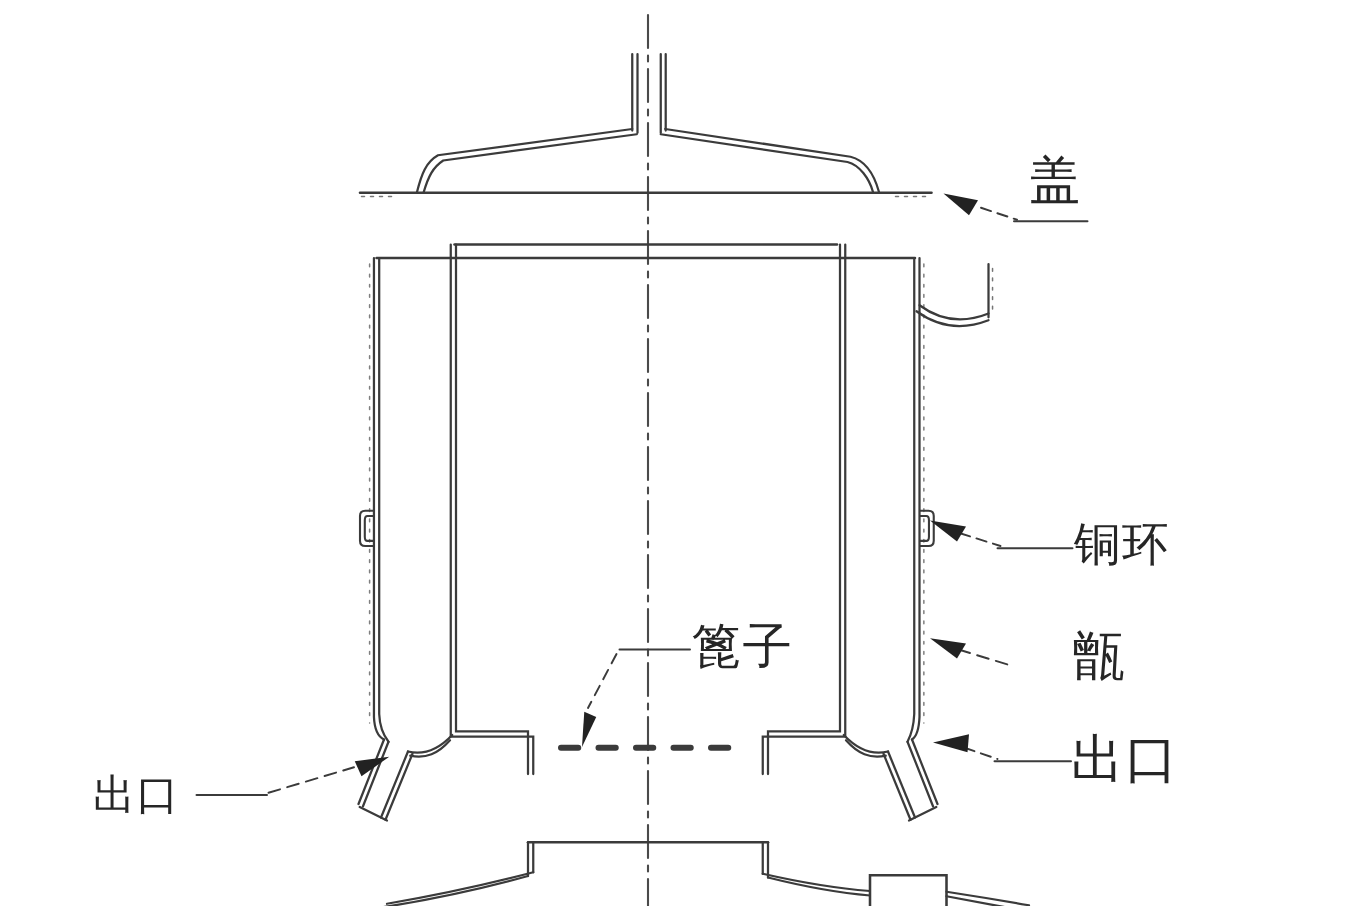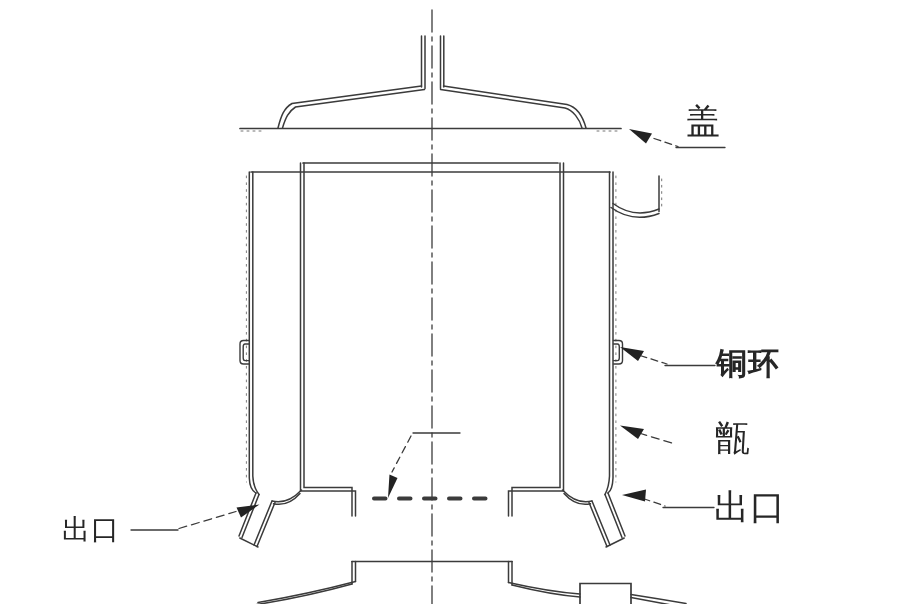--- a/index.html
+++ b/index.html
@@ -7,21 +7,21 @@
     position:relative;width:906px;height:604px;background:#fff;overflow:hidden;
     font-family:"DejaVu Sans","Liberation Sans",sans-serif;
   }
   .stage svg{position:absolute;left:0;top:0;}
   .dlabel{
     position:absolute;color:#262626;line-height:1;white-space:nowrap;
     font-family:"DejaVu Sans","Liberation Sans",sans-serif;
     letter-spacing:1px;
   }
   .lbl-lid{left:686px;top:104px;font-size:34px;}
-  .lbl-ring{left:716px;top:348px;font-size:31px;font-weight:bold;}
+  .lbl-ring{left:716px;top:348px;font-size:31px;}
   .lbl-zeng{left:715px;top:421px;font-size:35px;}
   .lbl-outlet-r{left:714px;top:490px;font-size:35px;}
   .lbl-outlet-l{left:62px;top:516px;font-size:28px;}
   .lbl-grate{left:461px;top:414px;font-size:33px;}
 </style>
 </head>
 <body>
 
 <div class="stage">
 
@@ -136,13 +136,14 @@
         <polygon points="388,498 389.5,474.5 397.5,478"></polygon>
       </g>
     </g>
   </svg>
 
   <span class="dlabel lbl-lid">盖</span>
   <span class="dlabel lbl-ring">铜环</span>
   <span class="dlabel lbl-zeng">甑</span>
   <span class="dlabel lbl-outlet-r">出口</span>
   <span class="dlabel lbl-outlet-l">出口</span>
+  <span class="dlabel lbl-grate">篦子</span>
 </div>
 
 </body></html>

